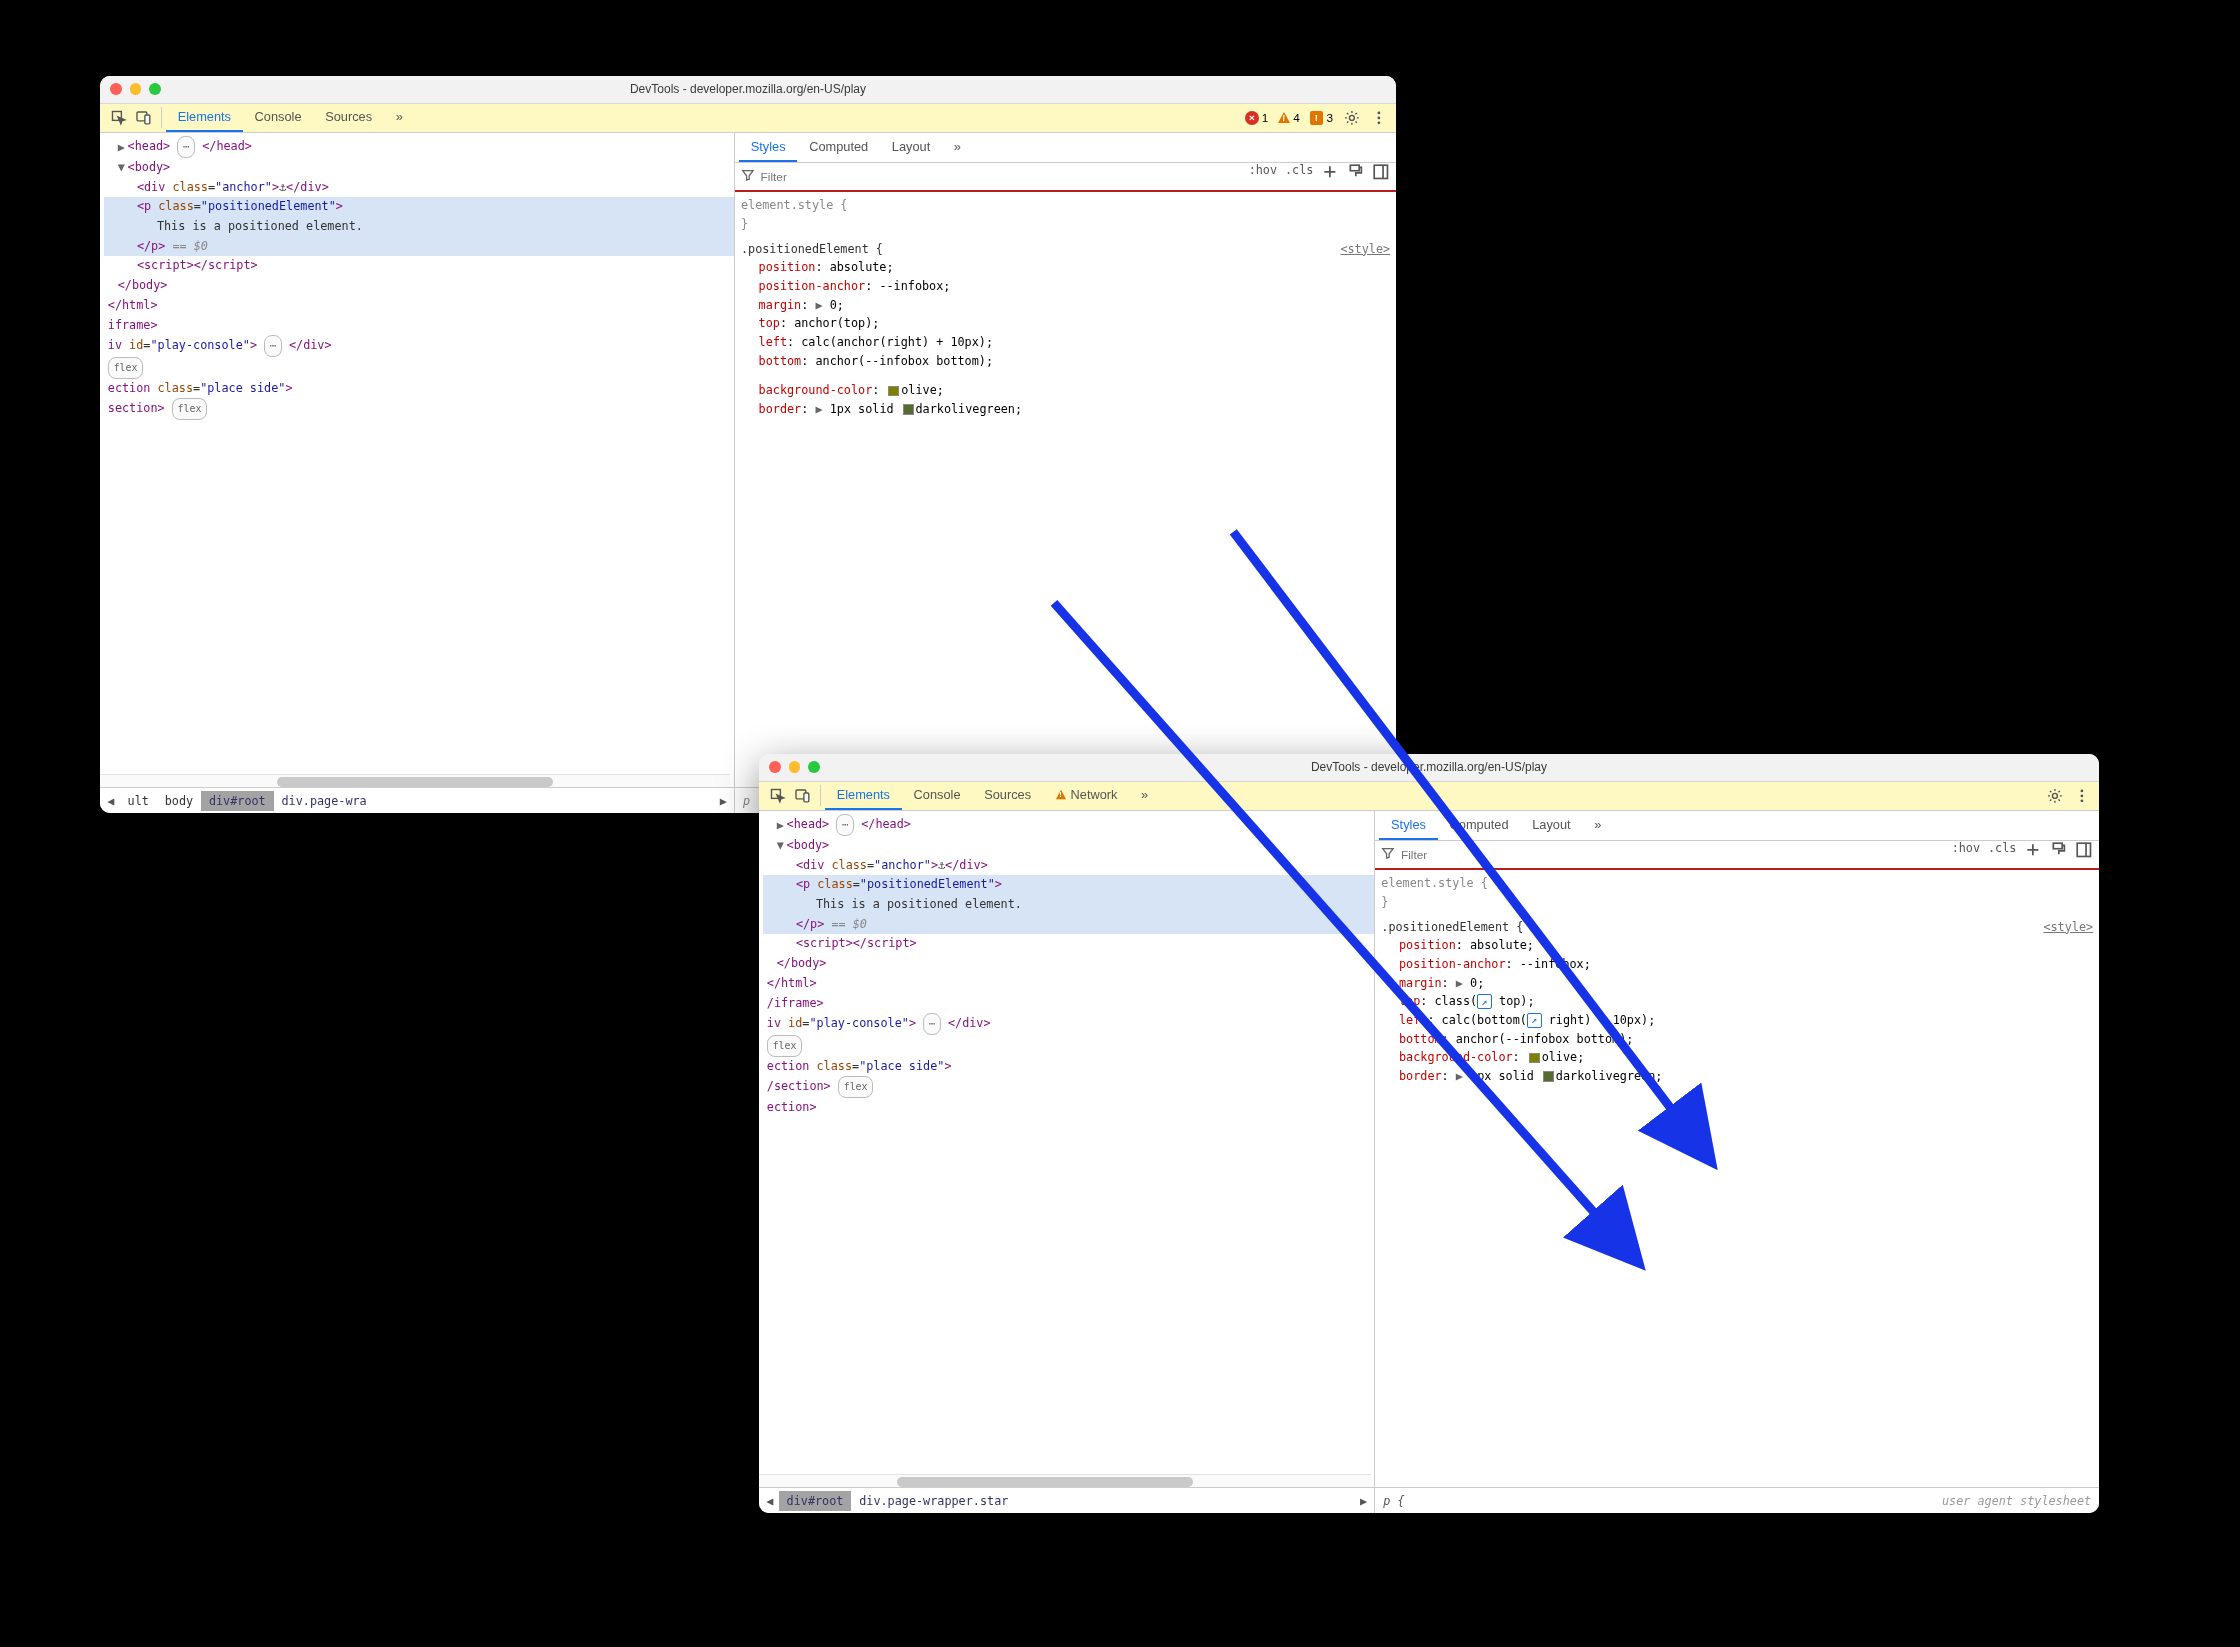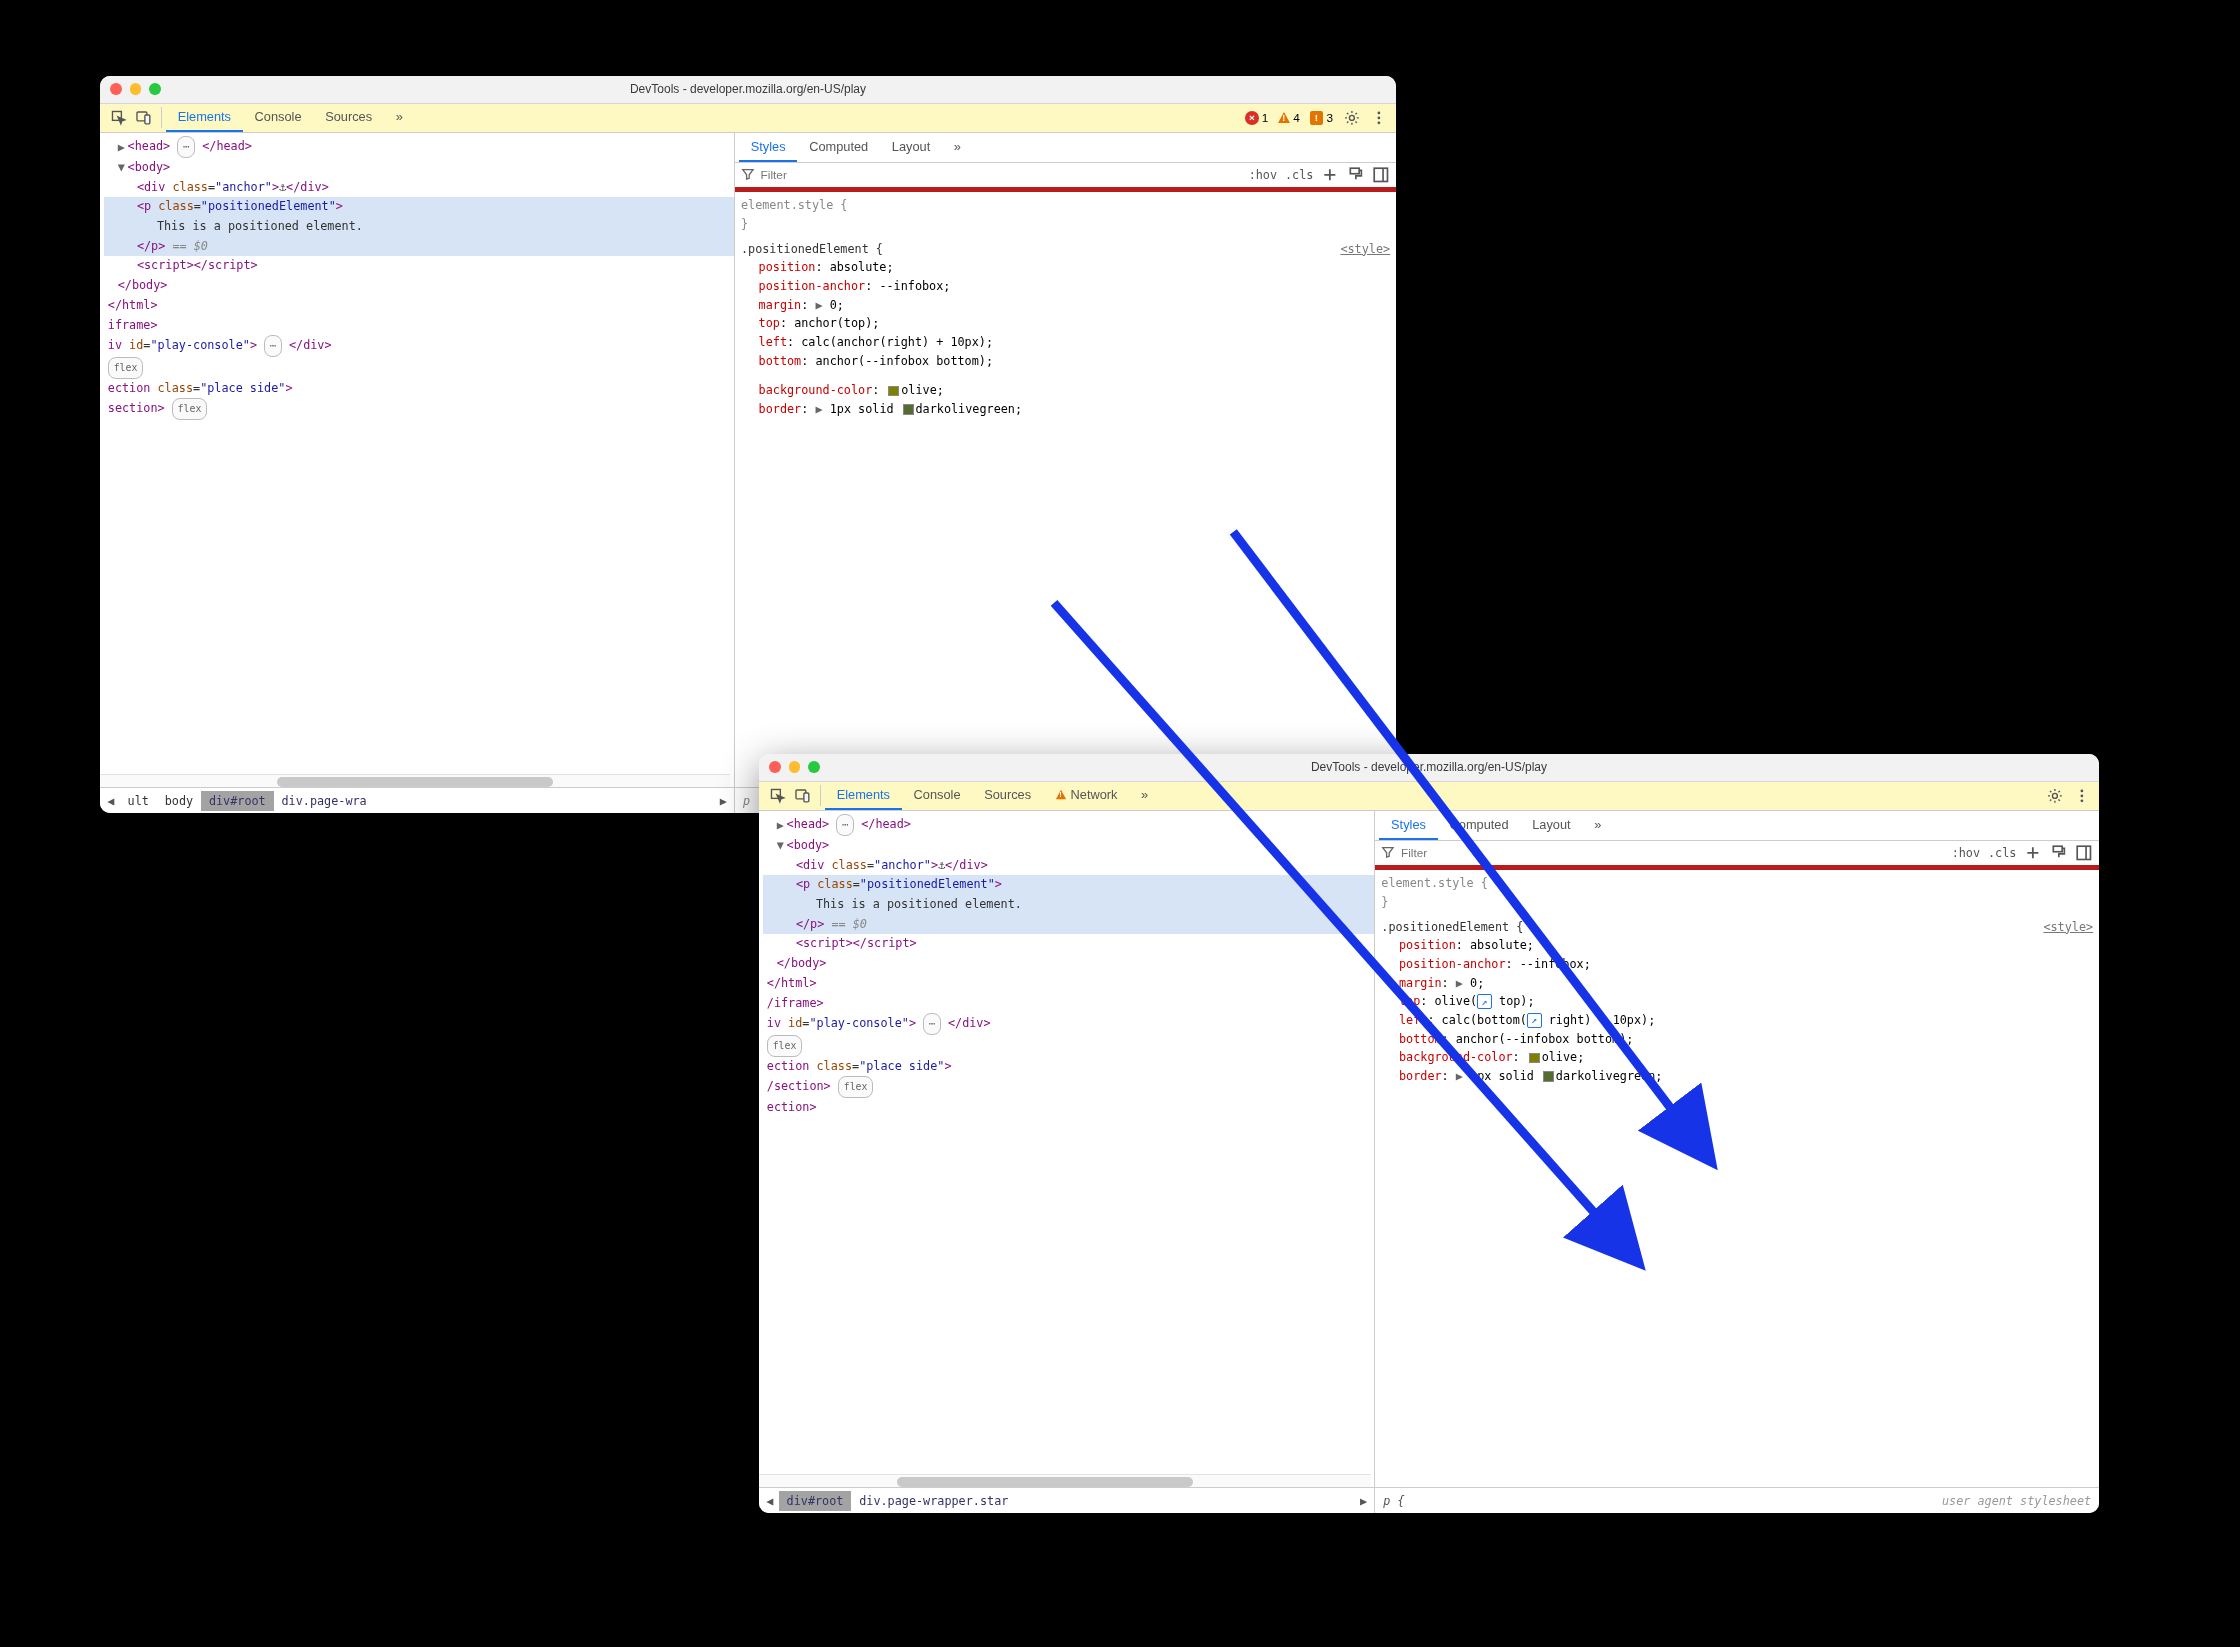--- a/index.html
+++ b/index.html
@@ -115,21 +115,21 @@
 .bc-item { padding: 3px 7.9px; color:#333; }
 .bc-item.sel { background:#a3a3a3;text-align:center; }
 .bc-item.acc { color:#336; }
 
 
 .subtabs {
   height:29.6px; display:flex; align-items:stretch; border-bottom:1px solid #ccc;
   padding-left:3.9px;
 }
 .filter-row {
-  height:29.6px; display:flex; align-items:center; border-bottom:5px solid #b91c1c;
+  height:29.6px; display:flex; border-bottom:2px solid #b91c1c;
   padding: 0 5.9px; gap:7.9px;
 }
 .filter-input-wrap { flex:1; display:flex; align-items:center; gap:5.9px; color:#777; }
 .filter-input {
   border:none; outline:none; font-size:11.8px; color:#555; background:transparent; width:89px;
 }
 .hov, .cls { font-family:Menlo,Monaco,monospace; font-size:11.8px; color:#555; }
 .mini-icon { width:17.7px; height:17.7px; color:#555; display:inline-flex; align-items:center; justify-content:center; }
 
 
@@ -427,21 +427,21 @@
       <div class="css-body">
         <div><span style="color:#888">element.style {</span></div>
         <div style="color:#888">}</div>
         <div style="margin-top:5.9px;">
           <span class="selector">.positionedElement {</span>
           <span class="source-link">&lt;style&gt;</span>
         </div>
         <div style="padding-left:17.7px;"><span class="prop">position</span>: <span>absolute</span>;</div>
         <div style="padding-left:17.7px;"><span class="prop">position-anchor</span>: <span>--infobox</span>;</div>
         <div style="padding-left:17.7px;"><span class="prop">margin</span>: <span class="tri-expand">▶</span> <span>0</span>;</div>
-        <div style="padding-left:17.7px;"><span class="prop">top</span>: <span>olive(</span><span class="link-chip">↗</span><span> top)</span>;</div>
+        <div style="padding-left:17.7px;"><span class="prop">top</span>: <span>class(</span><span class="link-chip">↗</span><span> top)</span>;</div>
         <div style="padding-left:17.7px;"><span class="prop">left</span>: <span>calc(bottom(</span><span class="link-chip">↗</span><span> right) + 10px)</span>;</div>
         <div style="padding-left:17.7px;"><span class="prop">bottom</span>: <span>anchor(--infobox bottom)</span>;</div>
         <div style="padding-left:17.7px;"><span class="prop">background-color</span>: <span class="swatch" style="background:#808000"></span><span>olive</span>;</div>
         <div style="padding-left:17.7px;"><span class="prop">border</span>: <span class="tri-expand">▶</span> <span>1px solid</span> <span class="swatch" style="background:#556b2f"></span><span>darkolivegreen</span>;</div>
       </div>
       <div class="breadcrumb" style="border-top:1px solid #ccc;padding:0 7.9px;">
         <span style="font-style:italic;color:#555">p {</span>
         <span class="ua-label" style="margin-left:auto">user agent stylesheet</span>
       </div>
     </div>

